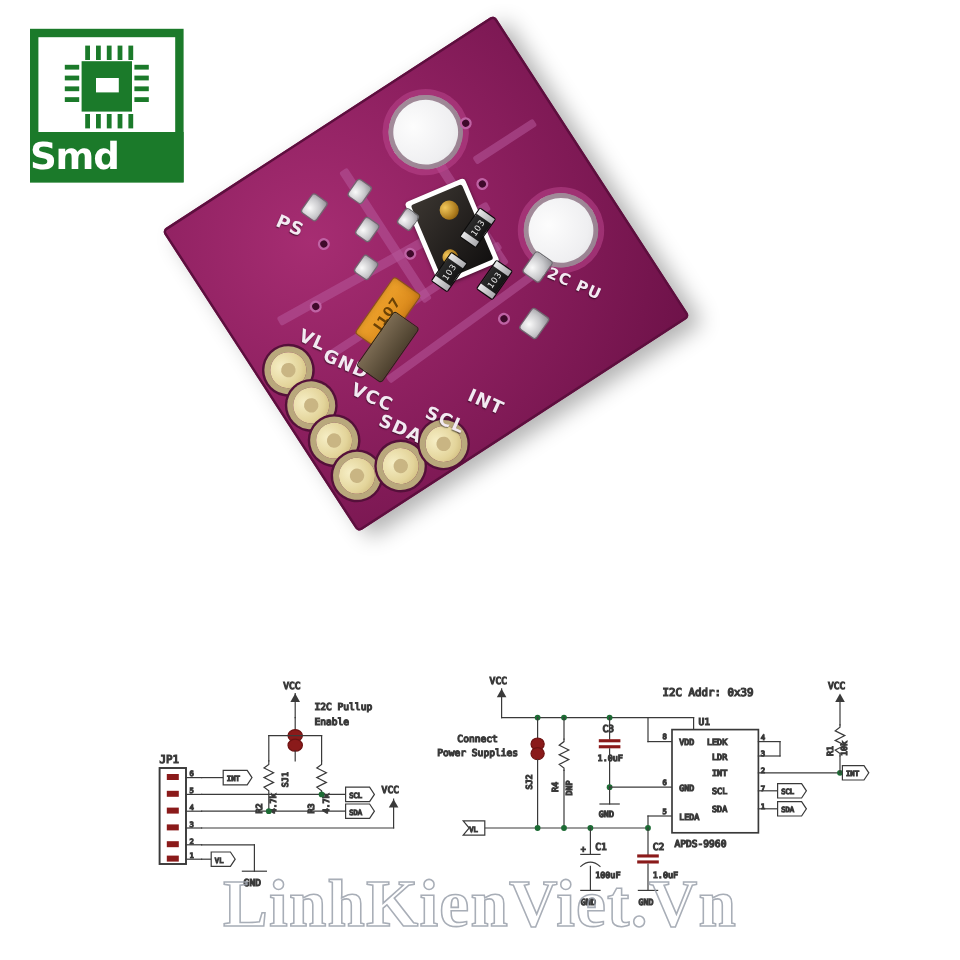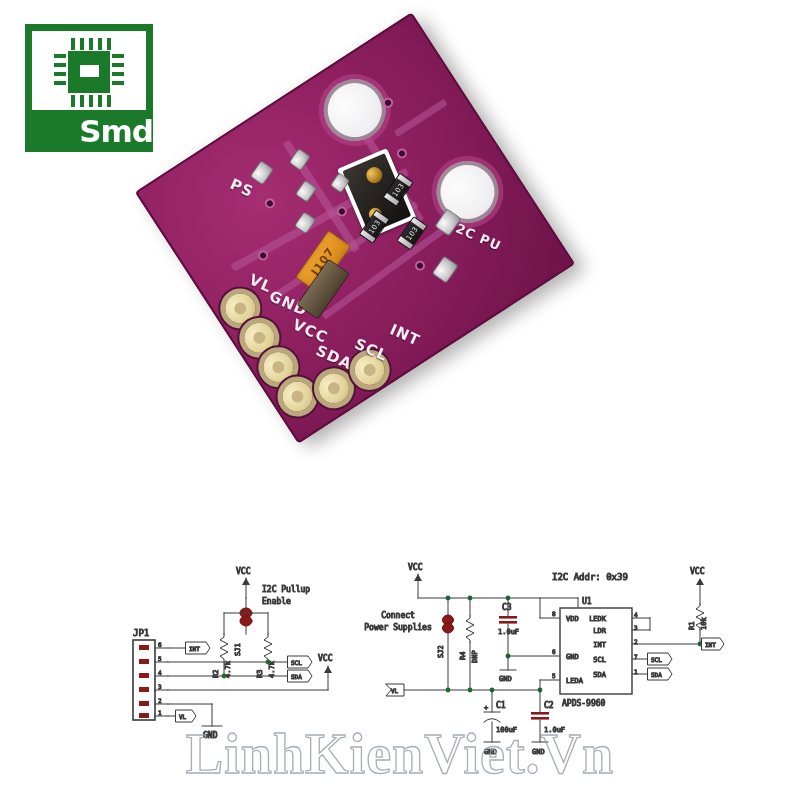--- a/index.html
+++ b/index.html
@@ -10,21 +10,21 @@
   }
   #stage{position:absolute;inset:0;width:800px;height:800px;background:#fff;}
 
   
   #logo{position:absolute;left:25px;top:24px;width:128px;height:128px;}
   .logo-frame{position:absolute;inset:0;background:#ffffff;border:7px solid #1b7a2a;box-sizing:border-box;}
   .logo-band{position:absolute;left:0;right:0;bottom:0;height:42px;background:#1b7a2a;}
   .logo-word{
     position:absolute;left:0;right:0;bottom:-1px;height:42px;
     color:#ffffff;font-family:"DejaVu Sans", sans-serif;font-weight:bold;
-    font-size:31px;letter-spacing:-1px;text-align:right;line-height:40px;
+    font-size:31px;letter-spacing:-1px;text-align:left;line-height:40px;
   }
   .chip-core{position:absolute;left:43px;top:27px;width:42px;height:42px;background:#1b7a2a;}
   .chip-hole{position:absolute;left:12px;top:14px;width:19px;height:12px;background:#fff;}
   .pinrow{position:absolute;}
   .pin-v{position:absolute;width:4px;height:12px;background:#1b7a2a;}
   .pin-h{position:absolute;width:12px;height:4px;background:#1b7a2a;}
 
   
   #pcb-wrap{position:absolute;left:150px;top:18px;width:460px;height:510px;}
   #pcb{

